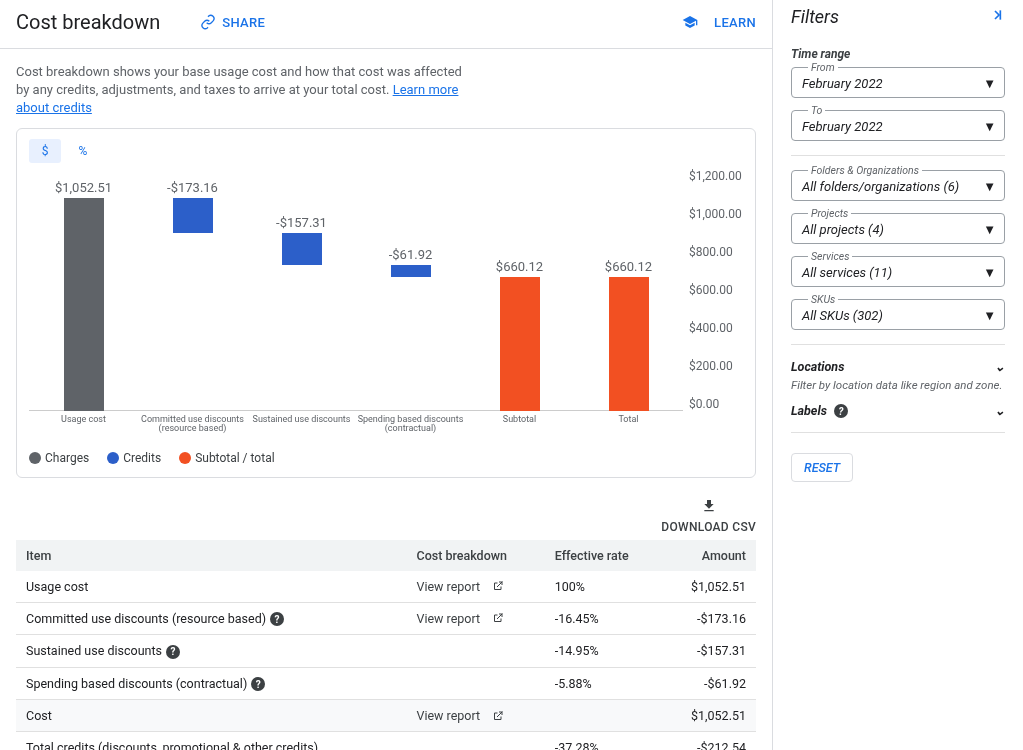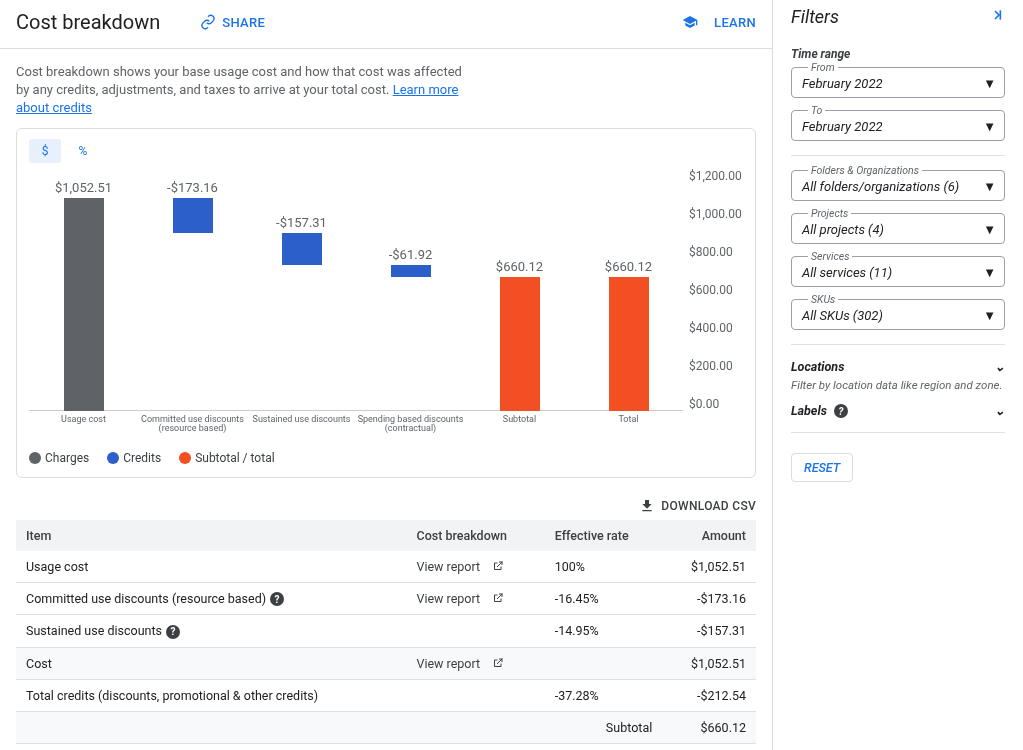--- a/index.html
+++ b/index.html
@@ -20,21 +20,21 @@
   .plot { position: relative; flex: 1; border-bottom: 1px solid #ccc; height: 242px; }
   .yaxis { display:flex; flex-direction:column; justify-content:space-between; height:242px; width:60px; text-align:left; font-size:12px; color:#5f6368; padding-left:6px;}
   .bar-row { position:absolute; top:0; left:0; right:0; bottom:0; display:flex; }
   .bar-slot { flex:1; position:relative; }
   .bar { position:absolute; left:50%; transform:translateX(-50%); width:40px; }
   .bar-label { position:absolute; left:50%; transform:translateX(-50%); font-size:13px; color:#5f6368; white-space:nowrap; }
   .xcat { position:absolute; top:246px; left:50%; transform:translateX(-50%); font-size:9px; color:#5f6368; text-align:center; width:110px; line-height:1.1;}
   .legend { display:flex; gap:18px; align-items:center; margin-top:22px; font-size:12px; color:#3c4043;}
   .legend .dot { width:12px; height:12px; border-radius:50%; display:inline-block; margin-right:4px; vertical-align:middle;}
   .download-row { display:flex; justify-content:flex-end; padding:20px 16px 6px; }
-  .download-btn { display:flex; align-items:center; gap:6px; font-weight:500; font-size:12px; letter-spacing:0.3px; cursor:pointer; color:#3c4043;}
+  .download-btn { display:flex; align-items:center; gap:6px; font-weight:500; font-size:12px; letter-spacing:0.3px; cursor:pointer; color:#3c4043;flex-direction:column;}
   table { width: calc(100% - 32px); margin:0 16px; border-collapse: collapse; font-size:12.5px;}
   th, td { padding:8px 10px; text-align:left; }
   th { background:#f1f3f4; font-weight:500; color:#3c4043; }
   th.right, td.right { text-align:right; }
   tbody tr { border-bottom:1px solid #e0e0e0; }
   tbody tr.shade { background:#f8f9fa; }
   .view-report { color:#3c4043; cursor:pointer; display:inline-flex; align-items:center; gap:12px;}
   .help { display:inline-flex; width:14px; height:14px; border-radius:50%; background:#3c4043; color:#fff; align-items:center; justify-content:center; font-size:10px; font-weight:700; margin-left:4px;}
   
   .filters { width:250px; padding:6px 18px; font-size:13px; overflow:hidden;font-style:italic;}
@@ -179,20 +179,26 @@
               </span></td>
           <td>-16.45%</td>
           <td class="right">-$173.16</td>
         </tr>
         <tr>
           <td><span>Sustained use discounts</span><span class="help">?</span></td>
           <td></td>
           <td>-14.95%</td>
           <td class="right">-$157.31</td>
         </tr>
+        <tr>
+          <td><span>Spending based discounts (contractual)</span><span class="help">?</span></td>
+          <td></td>
+          <td>-5.88%</td>
+          <td class="right">-$61.92</td>
+        </tr>
         <tr class="shade">
           <td>Cost</td>
           <td><span class="view-report">
                 <span>View report</span> 
                 <svg width="12" height="12" viewBox="0 0 24 24" fill="none" stroke="#3c4043" stroke-width="2">
                   <path d="M18 13v6H5V6h6M14 4h6v6M21 3l-11 11"></path>
                 </svg>
               </span></td>
           <td></td>
           <td class="right">$1,052.51</td>

